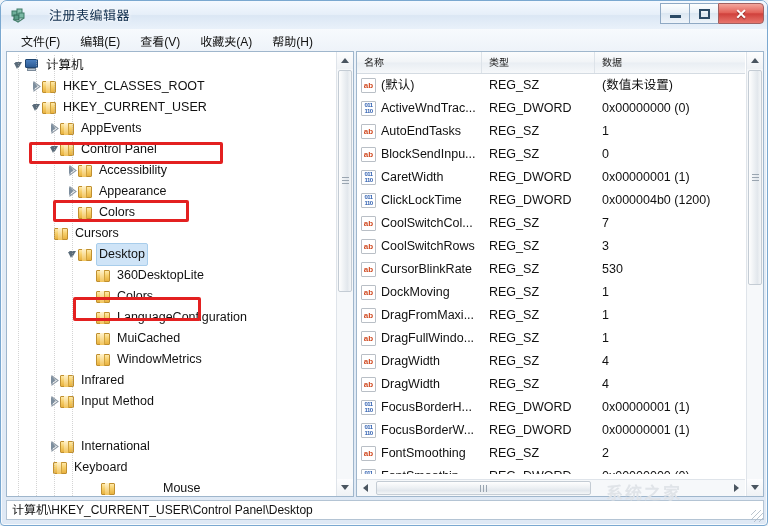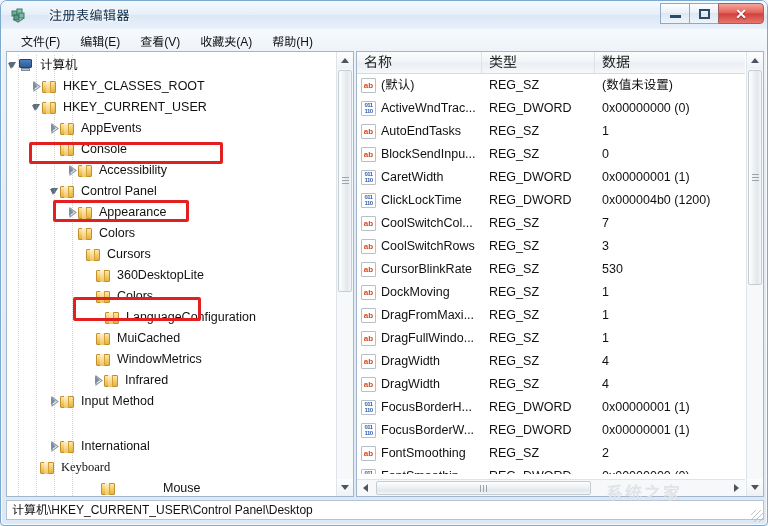--- a/index.html
+++ b/index.html
@@ -181,21 +181,21 @@
 
   
   .lheader{
     position:absolute;left:0;top:0;width:388px;height:22px;
     background:linear-gradient(180deg,#fbfcfd 0%,#f1f4f7 48%,#e9eef3 52%,#f6f8fa 100%);
     border-bottom:1px solid #d4dbe2;
     box-sizing:border-box;
   }
   .lhcell{
     position:absolute;top:0;height:21px;line-height:21px;
-    font-size:14px;color:#222;padding-left:7px;
+    font-size:10px;color:#222;padding-left:7px;
     border-right:1px solid #dde3e9;box-sizing:border-box;
     white-space:nowrap;cursor:default;
   }
   .lbody{
     position:absolute;left:0;top:22px;width:388px;height:400px;
     overflow:hidden;
   }
   .lrow{
     position:relative;height:23px;line-height:23px;
     white-space:nowrap;cursor:default;
@@ -327,21 +327,21 @@
       <div class="menu-item">编辑(E)</div>
       <div class="menu-item">查看(V)</div>
       <div class="menu-item">收藏夹(A)</div>
       <div class="menu-item">帮助(H)</div>
     </div>
 
     <div class="client">
 
       <div class="pane pane-left">
         <div class="tree" id="tree-host">
-            <div class="tnode" style="padding-left: 0;">
+            <div class="tnode" style="padding-left: 6px;">
               <span class="tw exp"><svg width="11" height="21" viewBox="0 0 11 21">
                   <path d="M2 7 L9 7 L5.5 13 Z" fill="#5a6b7a"></path>
                 </svg></span>
               <span class="pc-icon">
                 <span class="scr"></span>
                 <span class="base"></span>
               </span>
               <span class="tlabel">计算机</span>
             </div>
             <div class="tnode" style="padding-left: 24px;">
@@ -365,130 +365,132 @@
             <div class="tnode" style="padding-left: 42px;">
               <span class="tw col"><svg width="11" height="21" viewBox="0 0 11 21">
                   <path d="M3 6 L9 10.5 L3 15 Z" fill="none" stroke="#8c98a4" stroke-width="1.1"></path>
                 </svg></span>
               <span class="folder">
                 <i></i>
               </span>
               <span class="tlabel">AppEvents</span>
             </div>
             <div class="tnode" style="padding-left: 42px;">
-              <span class="tw none"></span>
-              <span class="folder">
-                <i></i>
-              </span>
-              <span class="tlabel">Console</span>
+              <span class="tw exp"><svg width="11" height="21" viewBox="0 0 11 21">
+                  <path d="M2 7 L9 7 L5.5 13 Z" fill="#5a6b7a"></path>
+                </svg></span>
+              <span class="folder">
+                <i></i>
+              </span>
+              <span class="tlabel">Control Panel</span>
             </div>
             <div class="tnode" style="padding-left: 60px;">
               <span class="tw col"><svg width="11" height="21" viewBox="0 0 11 21">
                   <path d="M3 6 L9 10.5 L3 15 Z" fill="none" stroke="#8c98a4" stroke-width="1.1"></path>
                 </svg></span>
               <span class="folder">
                 <i></i>
               </span>
               <span class="tlabel">Accessibility</span>
             </div>
-            <div class="tnode" style="padding-left: 42px;">
-              <span class="tw exp"><svg width="11" height="21" viewBox="0 0 11 21">
-                  <path d="M2 7 L9 7 L5.5 13 Z" fill="#5a6b7a"></path>
-                </svg></span>
-              <span class="folder">
-                <i></i>
-              </span>
-              <span class="tlabel">Control Panel</span>
-            </div>
             <div class="tnode" style="padding-left: 60px;">
               <span class="tw col"><svg width="11" height="21" viewBox="0 0 11 21">
                   <path d="M3 6 L9 10.5 L3 15 Z" fill="none" stroke="#8c98a4" stroke-width="1.1"></path>
                 </svg></span>
               <span class="folder">
                 <i></i>
               </span>
               <span class="tlabel">Appearance</span>
             </div>
             <div class="tnode" style="padding-left: 60px;">
               <span class="tw none"></span>
               <span class="folder">
                 <i></i>
               </span>
               <span class="tlabel">Colors</span>
             </div>
-            <div class="tnode" style="padding-left: 68px;">
+            <div class="tnode" style="padding-left: 36px;">
               <span class="tw none"></span>
               <span class="folder">
                 <i></i>
               </span>
               <span class="tlabel">Cursors</span>
             </div>
+            <div class="tnode selected" style="padding-left: 60px;">
+              <span class="tw exp"><svg width="11" height="21" viewBox="0 0 11 21">
+                  <path d="M2 7 L9 7 L5.5 13 Z" fill="#5a6b7a"></path>
+                </svg></span>
+              <span class="folder">
+                <i></i>
+              </span>
+              <span class="tlabel">Desktop</span>
+            </div>
             <div class="tnode" style="padding-left: 78px;">
               <span class="tw none"></span>
               <span class="folder">
                 <i></i>
               </span>
               <span class="tlabel">360DesktopLite</span>
             </div>
             <div class="tnode" style="padding-left: 78px;">
               <span class="tw none"></span>
               <span class="folder">
                 <i></i>
               </span>
               <span class="tlabel">Colors</span>
             </div>
-            <div class="tnode" style="padding-left: 78px; margin-left: 9px;">
+            <div class="tnode" style="padding-left: 78px;">
               <span class="tw none"></span>
               <span class="folder">
                 <i></i>
               </span>
               <span class="tlabel">LanguageConfiguration</span>
             </div>
             <div class="tnode" style="padding-left: 78px;">
               <span class="tw none"></span>
               <span class="folder">
                 <i></i>
               </span>
               <span class="tlabel">MuiCached</span>
             </div>
             <div class="tnode" style="padding-left: 78px;">
               <span class="tw none"></span>
               <span class="folder">
                 <i></i>
               </span>
               <span class="tlabel">WindowMetrics</span>
-            </div>
-            <div class="tnode" style="padding-left: 42px; margin-left: 44px;">
-              <span class="tw col"><svg width="11" height="21" viewBox="0 0 11 21">
-                  <path d="M3 6 L9 10.5 L3 15 Z" fill="none" stroke="#8c98a4" stroke-width="1.1"></path>
-                </svg></span>
-              <span class="folder">
-                <i></i>
-              </span>
-              <span class="tlabel">Infrared</span>
             </div>
             <div class="tnode" style="padding-left: 42px;">
               <span class="tw col"><svg width="11" height="21" viewBox="0 0 11 21">
                   <path d="M3 6 L9 10.5 L3 15 Z" fill="none" stroke="#8c98a4" stroke-width="1.1"></path>
                 </svg></span>
               <span class="folder">
                 <i></i>
               </span>
+              <span class="tlabel">Infrared</span>
+            </div>
+            <div class="tnode" style="padding-left: 42px;">
+              <span class="tw col"><svg width="11" height="21" viewBox="0 0 11 21">
+                  <path d="M3 6 L9 10.5 L3 15 Z" fill="none" stroke="#8c98a4" stroke-width="1.1"></path>
+                </svg></span>
+              <span class="folder">
+                <i></i>
+              </span>
               <span class="tlabel">Input Method</span>
             </div>
             <div class="tnode" style="padding-left: 42px; margin-top: 24px;">
               <span class="tw col"><svg width="11" height="21" viewBox="0 0 11 21">
                   <path d="M3 6 L9 10.5 L3 15 Z" fill="none" stroke="#8c98a4" stroke-width="1.1"></path>
                 </svg></span>
               <span class="folder">
                 <i></i>
               </span>
               <span class="tlabel">International</span>
             </div>
-            <div class="tnode" style="padding-left: 22px; font-family: Liberation Serif, serif;">
+            <div class="tnode" style="padding-left: 35px;">
               <span class="tw none"></span>
               <span class="folder">
                 <i></i>
               </span>
               <span class="tlabel">Keyboard</span>
             </div>
             <div class="tnode" style="padding-left: 42px; gap: 41px;">
               <span class="tw none"></span>
               <span class="folder">
                 <i></i>

